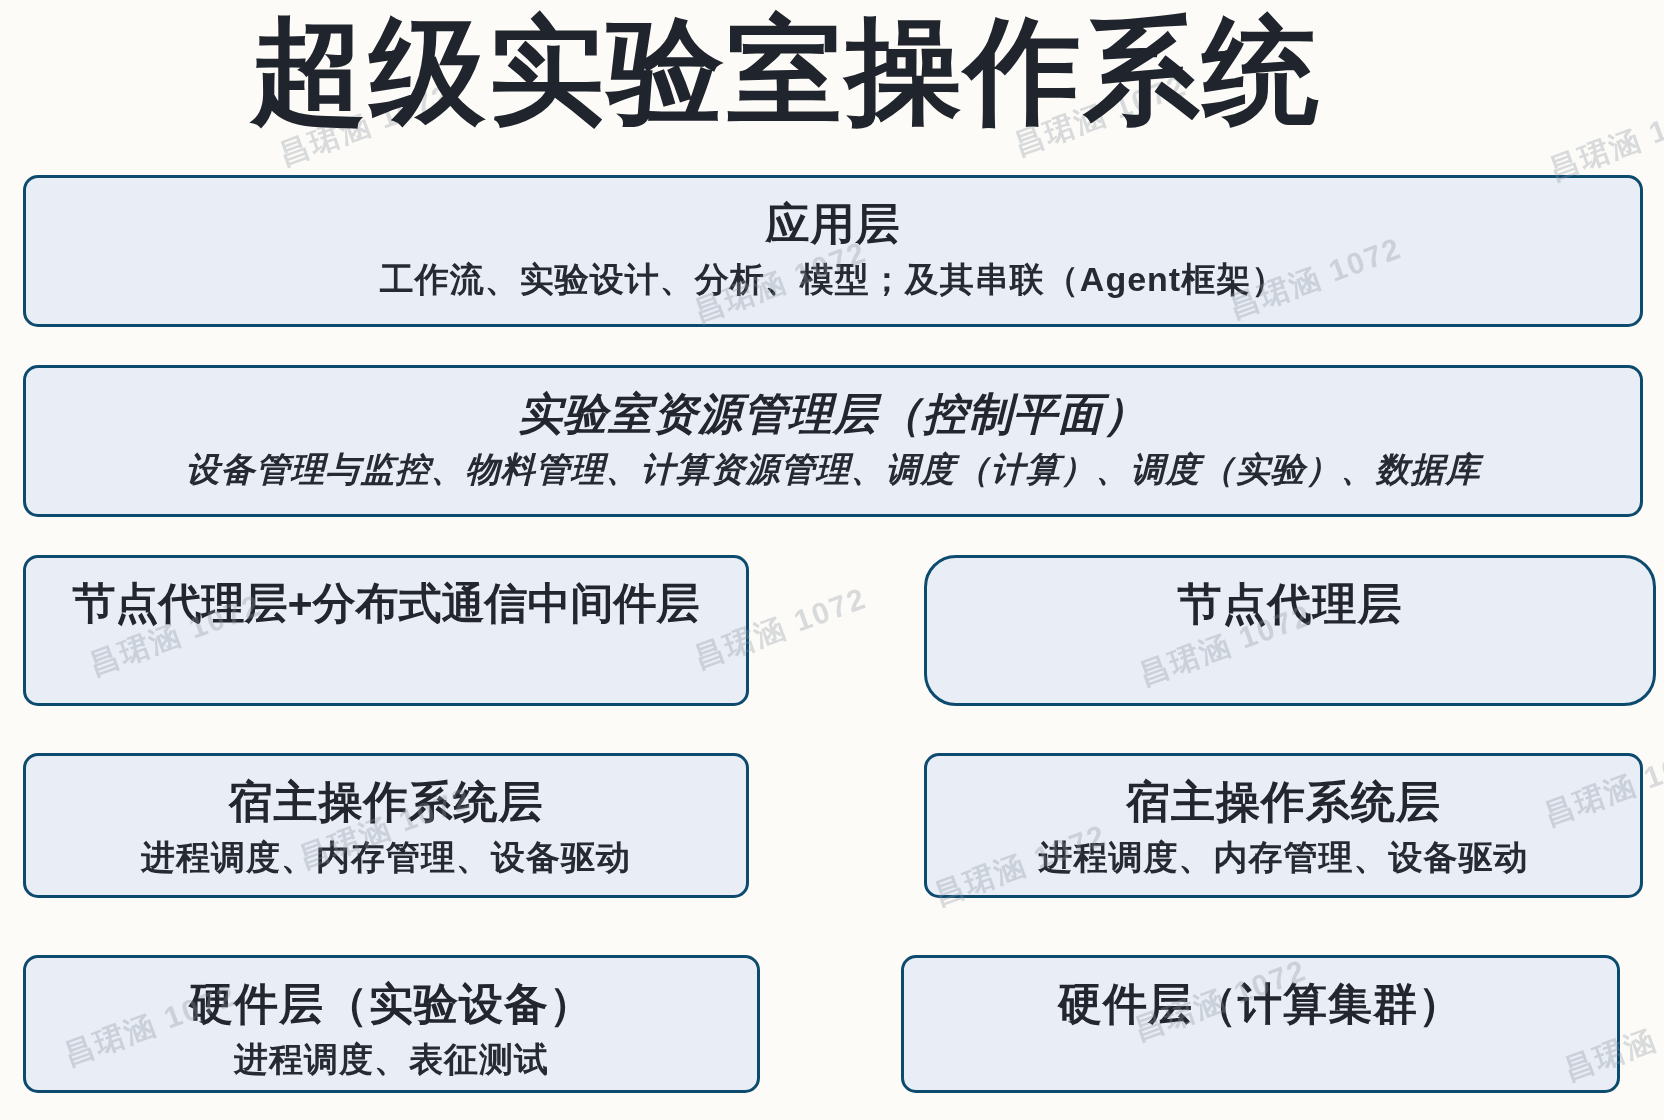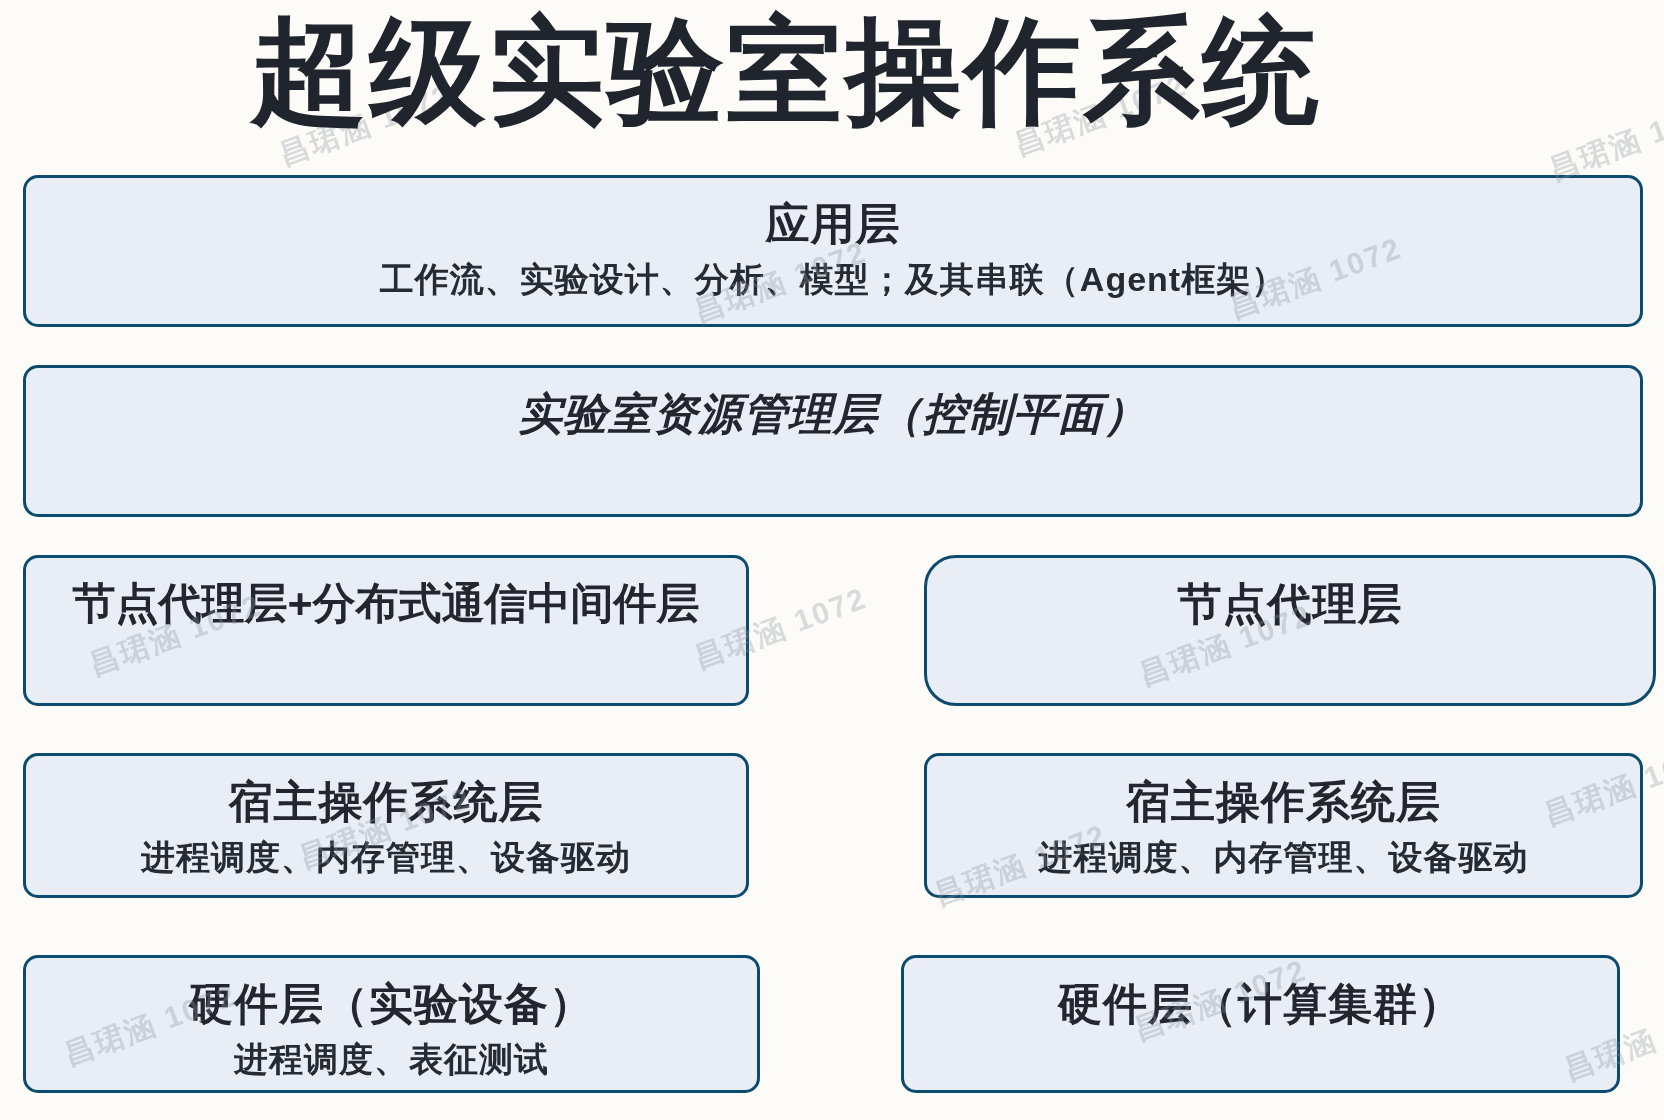--- a/index.html
+++ b/index.html
@@ -92,20 +92,21 @@
 
   <h1 class="page-title">超级实验室操作系统</h1>
 
   <div class="layer-box" id="box-application">
     <div class="layer-title">应用层</div>
     <div class="layer-subtitle">工作流、实验设计、分析、模型；及其串联（Agent框架）</div>
   </div>
 
   <div class="layer-box" id="box-resource">
     <div class="layer-title">实验室资源管理层（控制平面）</div>
+    <div class="layer-subtitle">设备管理与监控、物料管理、计算资源管理、调度（计算）、调度（实验）、数据库</div>
   </div>
 
   <div class="layer-box" id="box-middleware">
     <div class="layer-title tight">节点代理层+分布式通信中间件层</div>
   </div>
 
   <div class="layer-box" id="box-node-agent">
     <div class="layer-title">节点代理层</div>
   </div>
 

